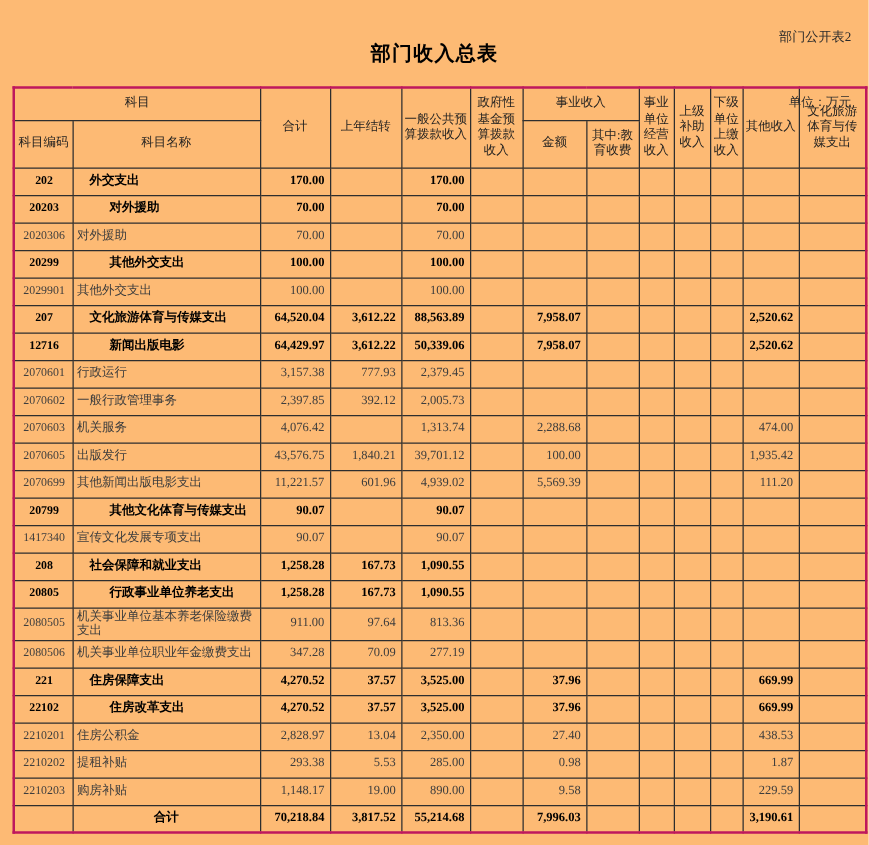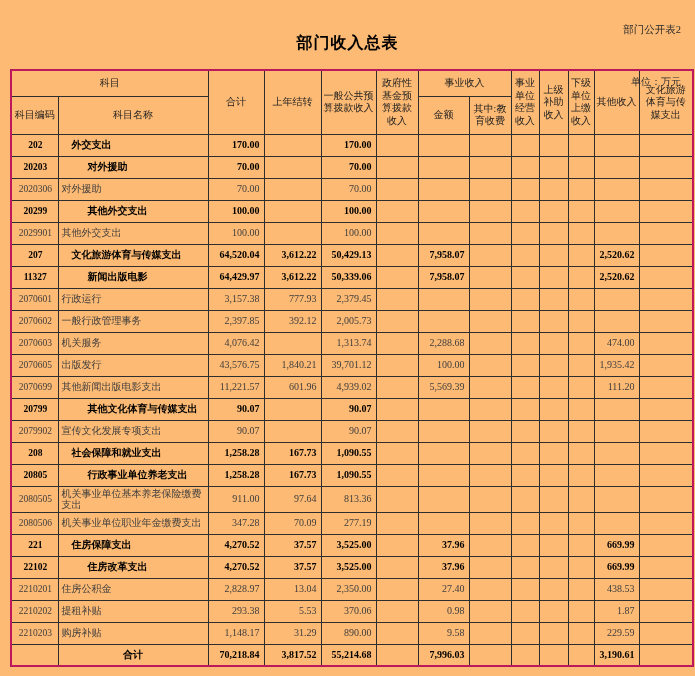--- a/index.html
+++ b/index.html
@@ -199,32 +199,32 @@
       <td class="num"></td>
       <td class="num"></td>
       <td class="num"></td>
       <td class="num"></td>
     </tr>
         <tr class="lvl1 bold">
       <td class="code">207</td>
       <td class="name">文化旅游体育与传媒支出</td>
       <td class="num">64,520.04</td>
       <td class="num">3,612.22</td>
-      <td class="num">50,429.13</td>
+      <td class="num">88,563.89</td>
       <td class="num"></td>
       <td class="num">7,958.07</td>
       <td class="num"></td>
       <td class="num"></td>
       <td class="num"></td>
       <td class="num"></td>
       <td class="num">2,520.62</td>
       <td class="num"></td>
     </tr>
         <tr class="lvl2 bold">
-      <td class="code">11327</td>
+      <td class="code">12716</td>
       <td class="name">新闻出版电影</td>
       <td class="num">64,429.97</td>
       <td class="num">3,612.22</td>
       <td class="num">50,339.06</td>
       <td class="num"></td>
       <td class="num">7,958.07</td>
       <td class="num"></td>
       <td class="num"></td>
       <td class="num"></td>
       <td class="num"></td>
@@ -315,21 +315,21 @@
       <td class="num"></td>
       <td class="num"></td>
       <td class="num"></td>
       <td class="num"></td>
       <td class="num"></td>
       <td class="num"></td>
       <td class="num"></td>
       <td class="num"></td>
     </tr>
         <tr class="lvl3">
-      <td class="code">2079902</td>
+      <td class="code">1417340</td>
       <td class="name">宣传文化发展专项支出</td>
       <td class="num">90.07</td>
       <td class="num"></td>
       <td class="num">90.07</td>
       <td class="num"></td>
       <td class="num"></td>
       <td class="num"></td>
       <td class="num"></td>
       <td class="num"></td>
       <td class="num"></td>
@@ -439,35 +439,35 @@
       <td class="num"></td>
       <td class="num"></td>
       <td class="num">438.53</td>
       <td class="num"></td>
     </tr>
         <tr class="lvl3">
       <td class="code">2210202</td>
       <td class="name">提租补贴</td>
       <td class="num">293.38</td>
       <td class="num">5.53</td>
-      <td class="num">370.06</td>
+      <td class="num">285.00</td>
       <td class="num"></td>
       <td class="num">0.98</td>
       <td class="num"></td>
       <td class="num"></td>
       <td class="num"></td>
       <td class="num"></td>
       <td class="num">1.87</td>
       <td class="num"></td>
     </tr>
         <tr class="lvl3">
       <td class="code">2210203</td>
       <td class="name">购房补贴</td>
       <td class="num">1,148.17</td>
-      <td class="num">31.29</td>
+      <td class="num">19.00</td>
       <td class="num">890.00</td>
       <td class="num"></td>
       <td class="num">9.58</td>
       <td class="num"></td>
       <td class="num"></td>
       <td class="num"></td>
       <td class="num"></td>
       <td class="num">229.59</td>
       <td class="num"></td>
     </tr>

